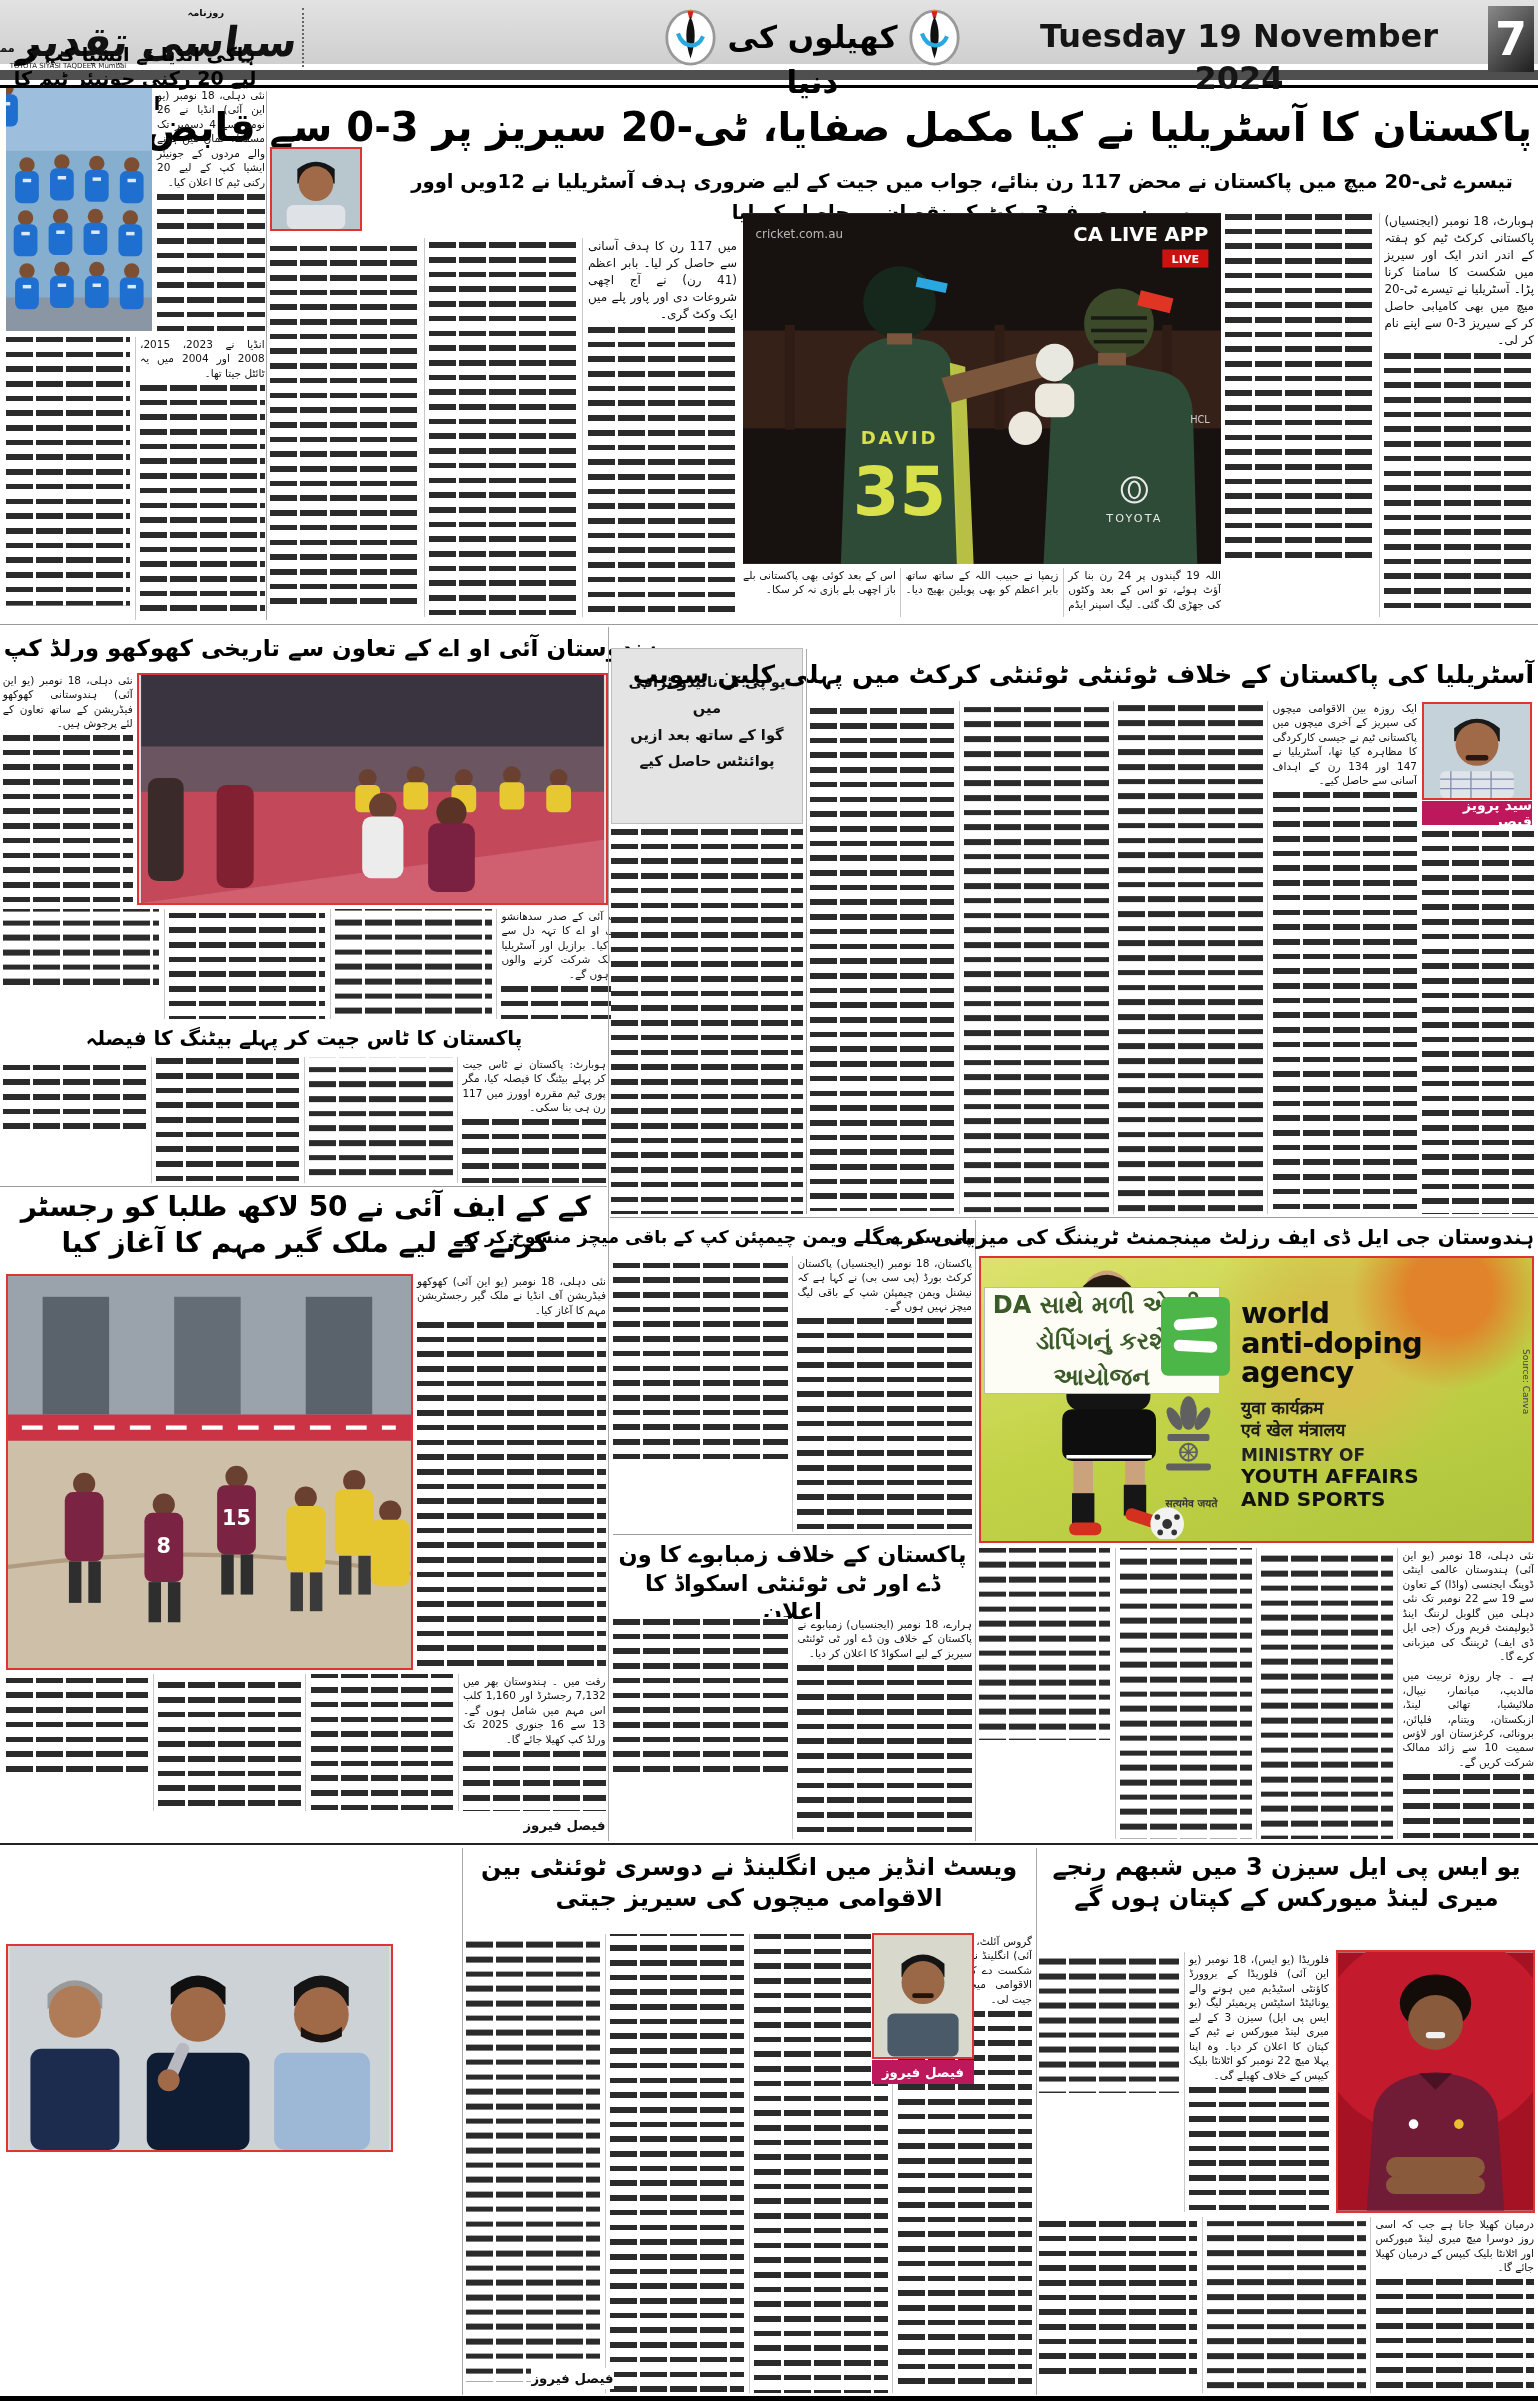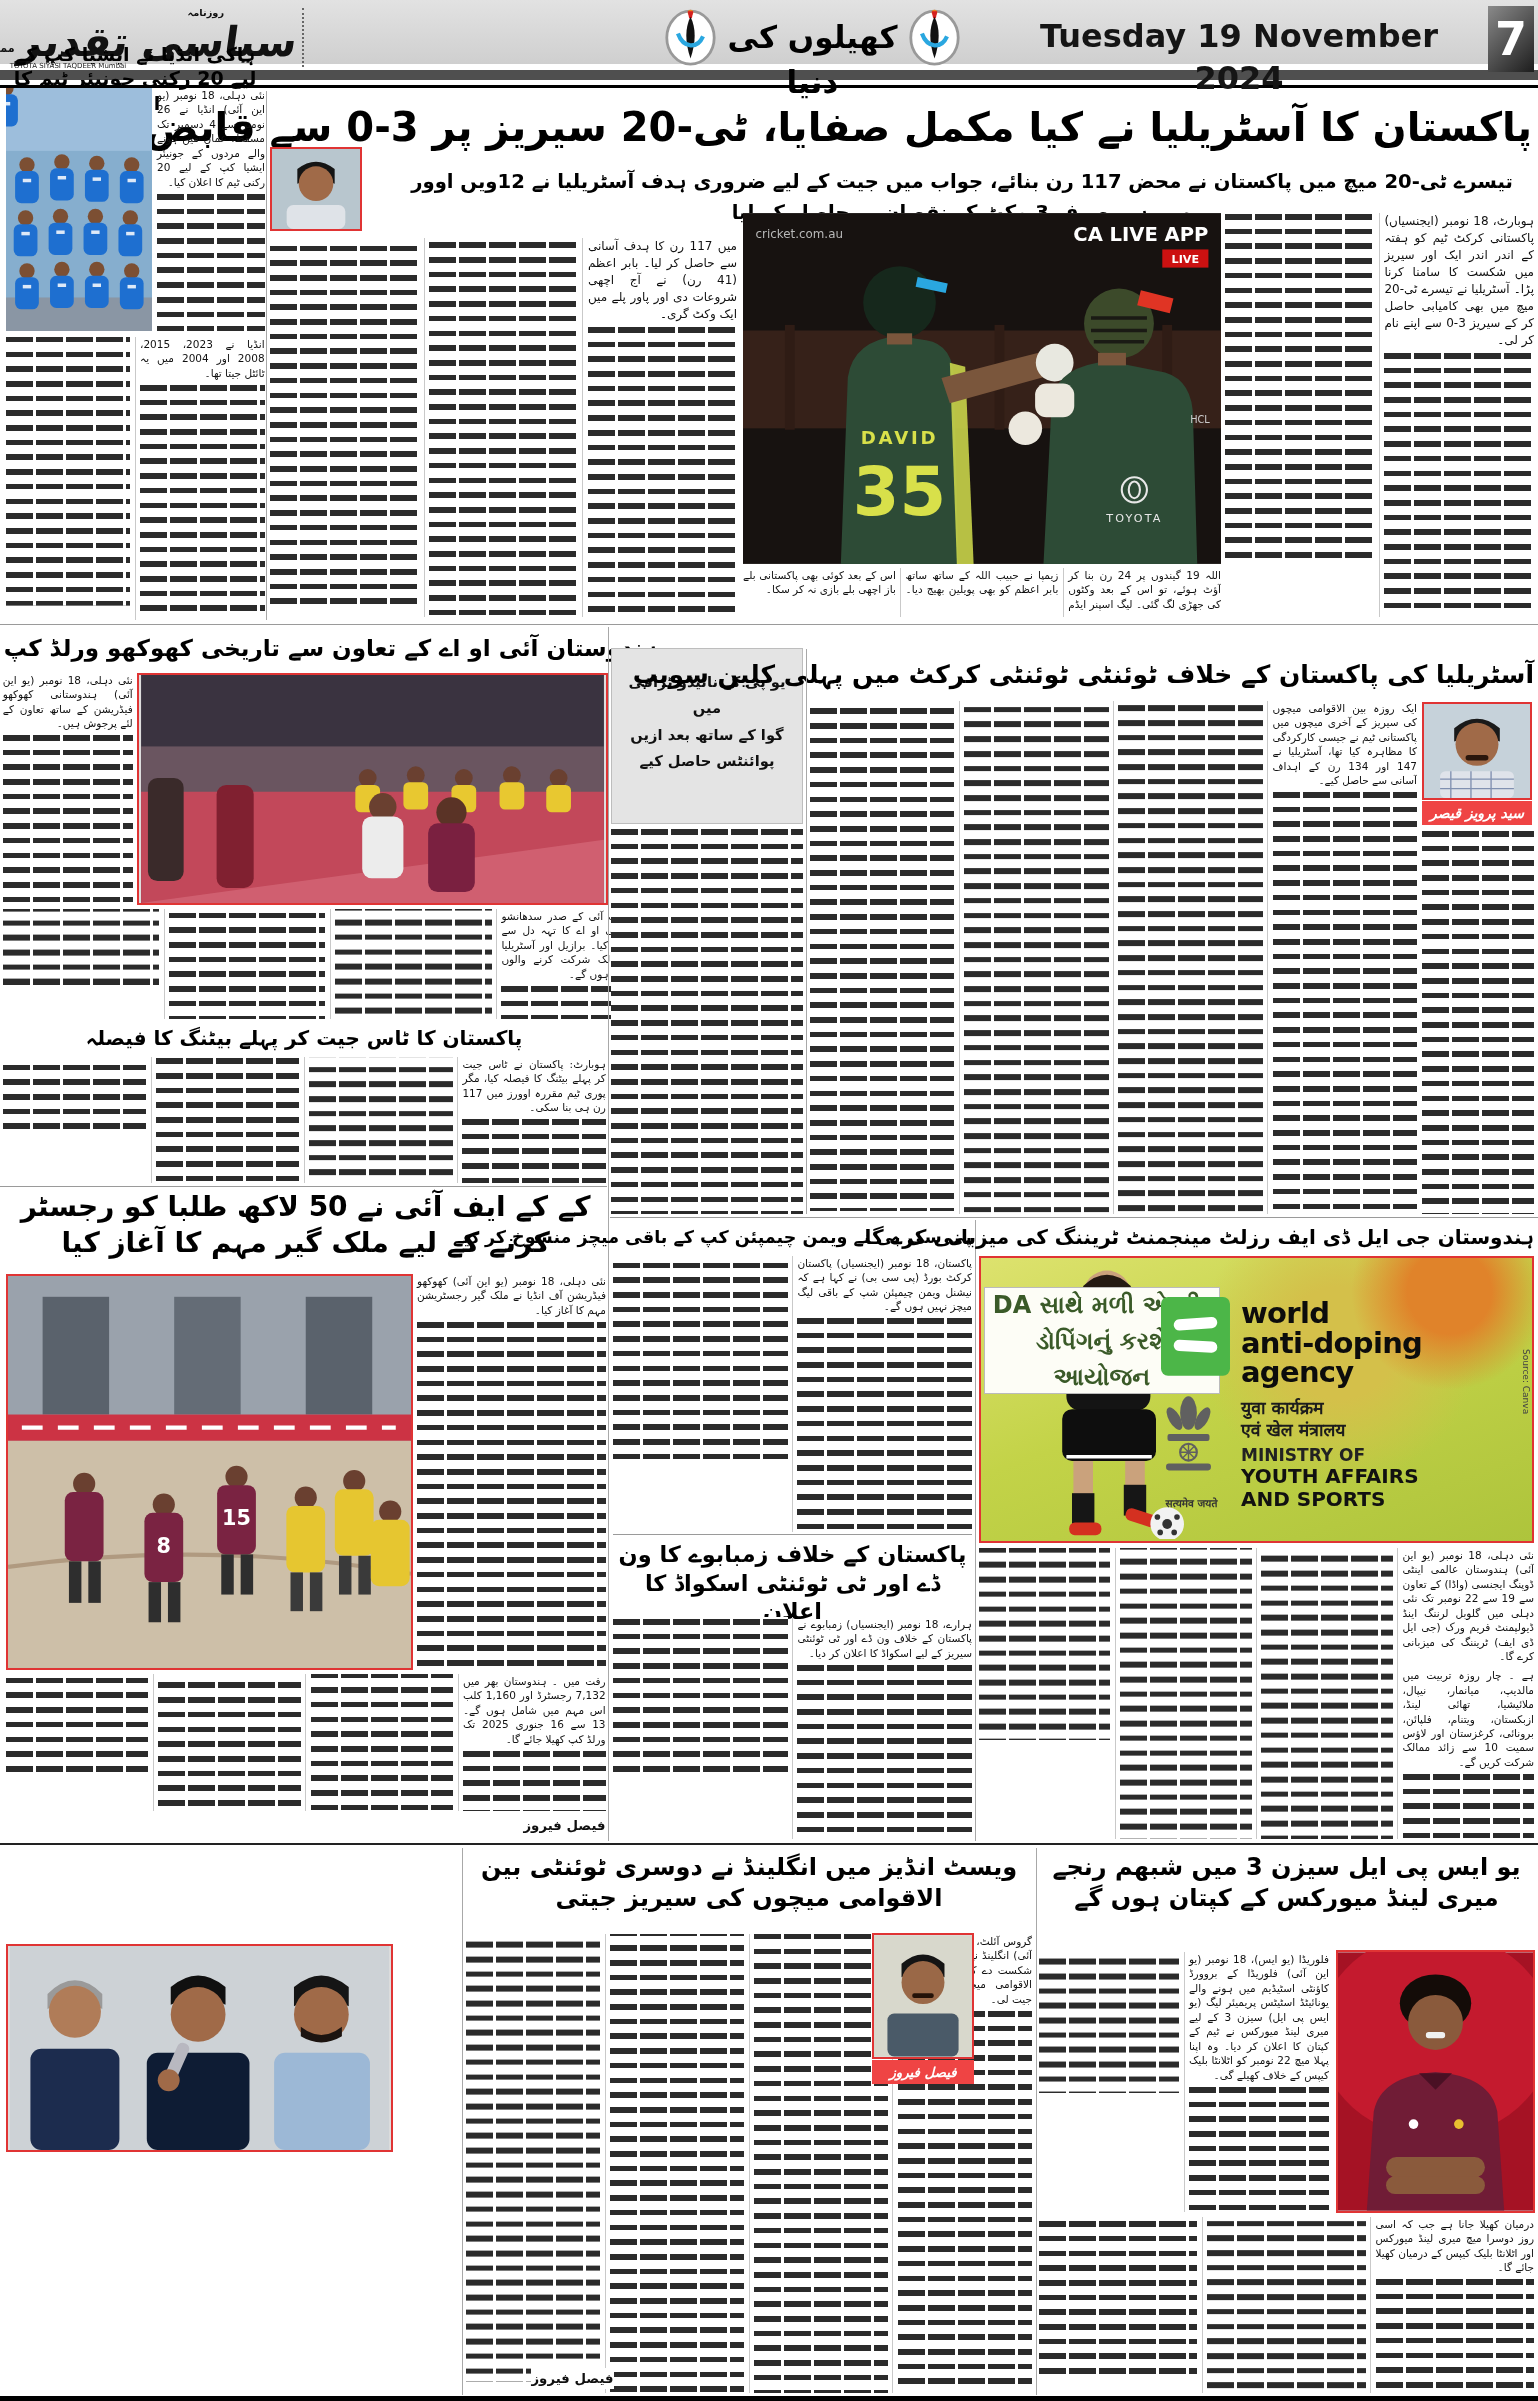--- a/index.html
+++ b/index.html
@@ -12,21 +12,21 @@
   .lead.sm{font-size:10.5px;line-height:1.38;}
   .mass{background-image:
       repeating-linear-gradient(90deg, rgba(255,255,255,0) 0 26.6px, #ffffff 26.6px 30px),
       repeating-linear-gradient(180deg,#2b2b2b 0 5.6px,#ffffff 5.6px 14.7px);}
   .col{display:flex;flex-direction:column;}
   .col .mass{flex:1;}
   .cols{column-gap:9.8px;column-rule:0.7px solid #c9c9c9;overflow:hidden;column-fill:auto;text-align:justify;}
   .photo{overflow:hidden;background:#ddd;}
   .photo svg{display:block;width:100%;height:100%;}
   .rframe{border:2.1px solid #e03434;box-sizing:border-box;}
-  .capband{background:#ef4444;color:#fff;font-weight:800;display:flex;align-items:center;justify-content:center;font-style:italic;}
+  .capband{background:#be185d;color:#fff;font-weight:800;display:flex;align-items:center;justify-content:center;}
   .byline{font-weight:800;font-size:13.3px;background:#fff;text-align:center;}
   .vline{width:0;border-left:0.7px solid #a8a8a8;}
   .hline{height:0;border-top:1.4px solid #9a9a9a;}
   .graybox{background:#e4e4e4;border:0.7px solid #bdbdbd;box-sizing:border-box;
            font-weight:800;font-size:14.7px;line-height:1.8;text-align:center;padding:19.6px 7px;}
   
   .mastbar{background:linear-gradient(#e2e2e2,#cfcfcf);}
   .mastshadow{background:#4f4f4f;}
   .blackrule{background:#000;}
   .logo-main{font-weight:900;font-size:41px;transform:skewX(-8deg);letter-spacing:-0.7px;white-space:nowrap;}

